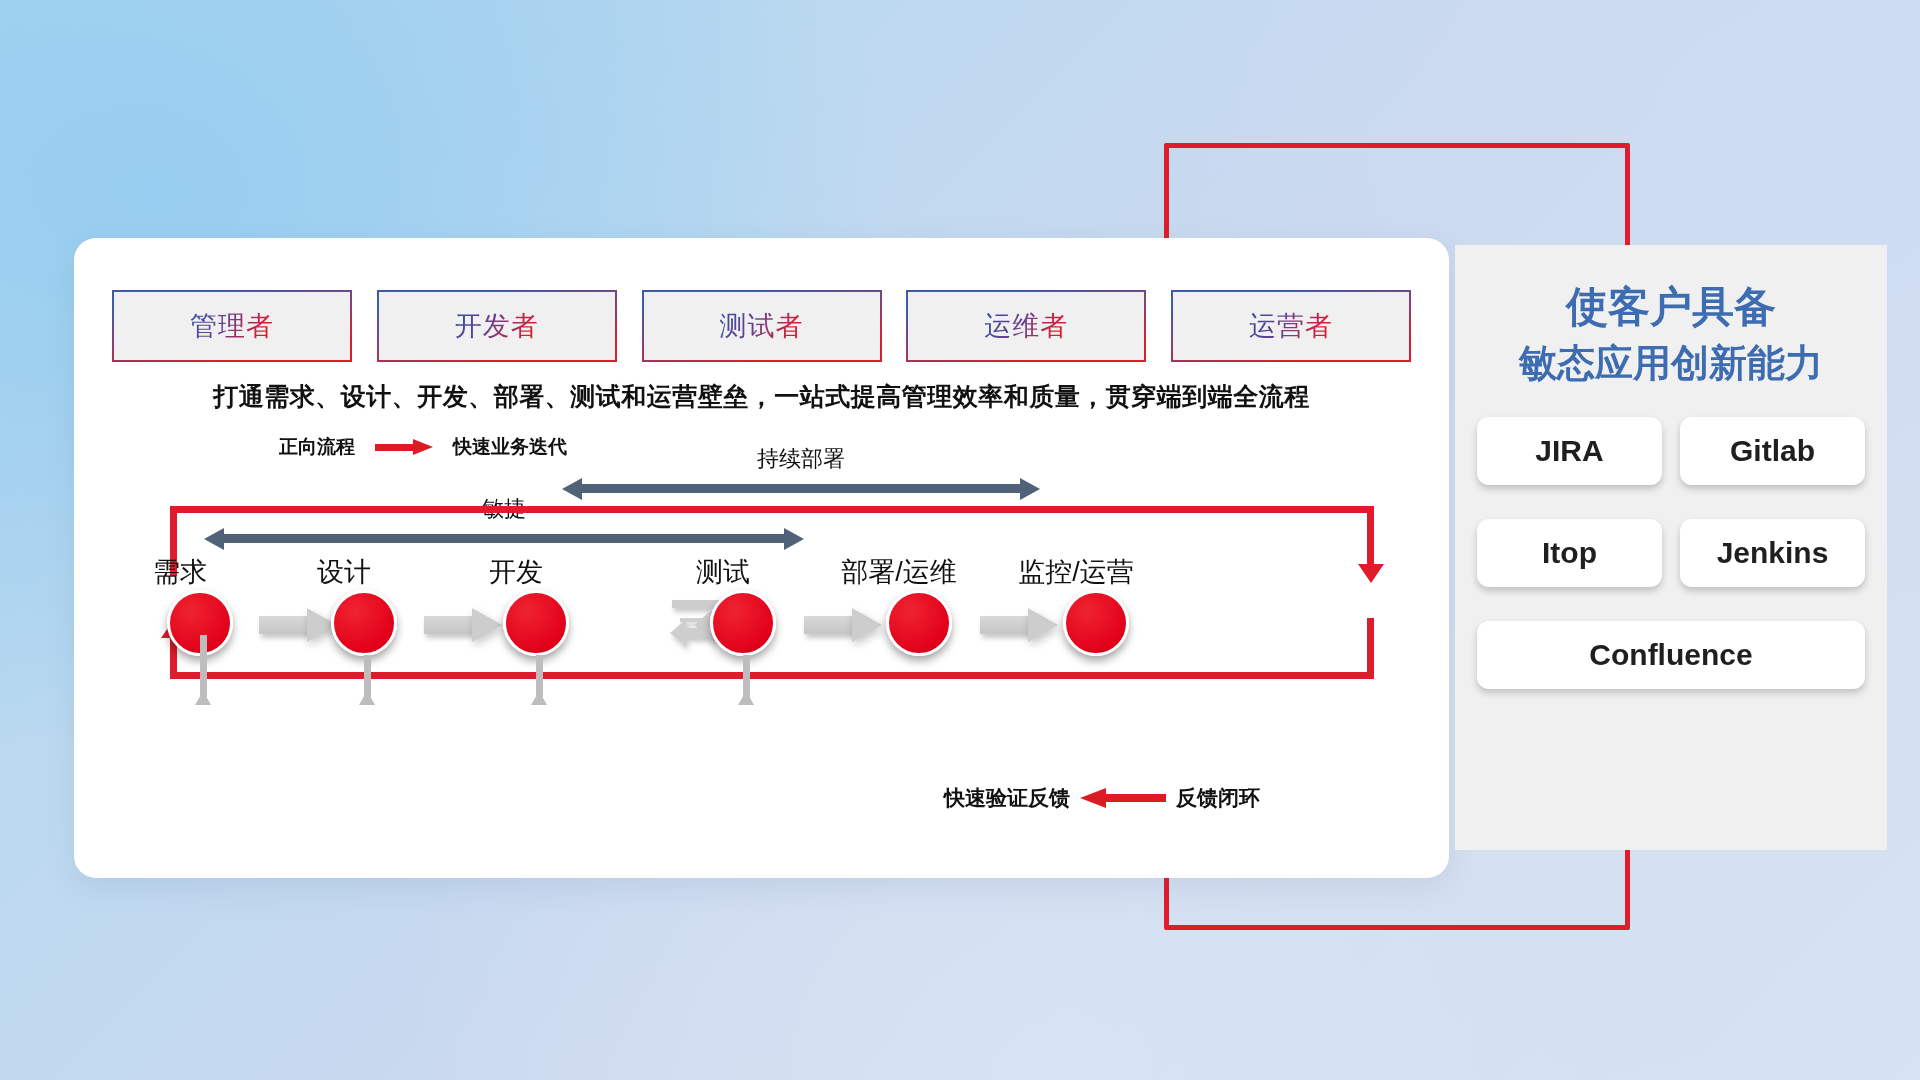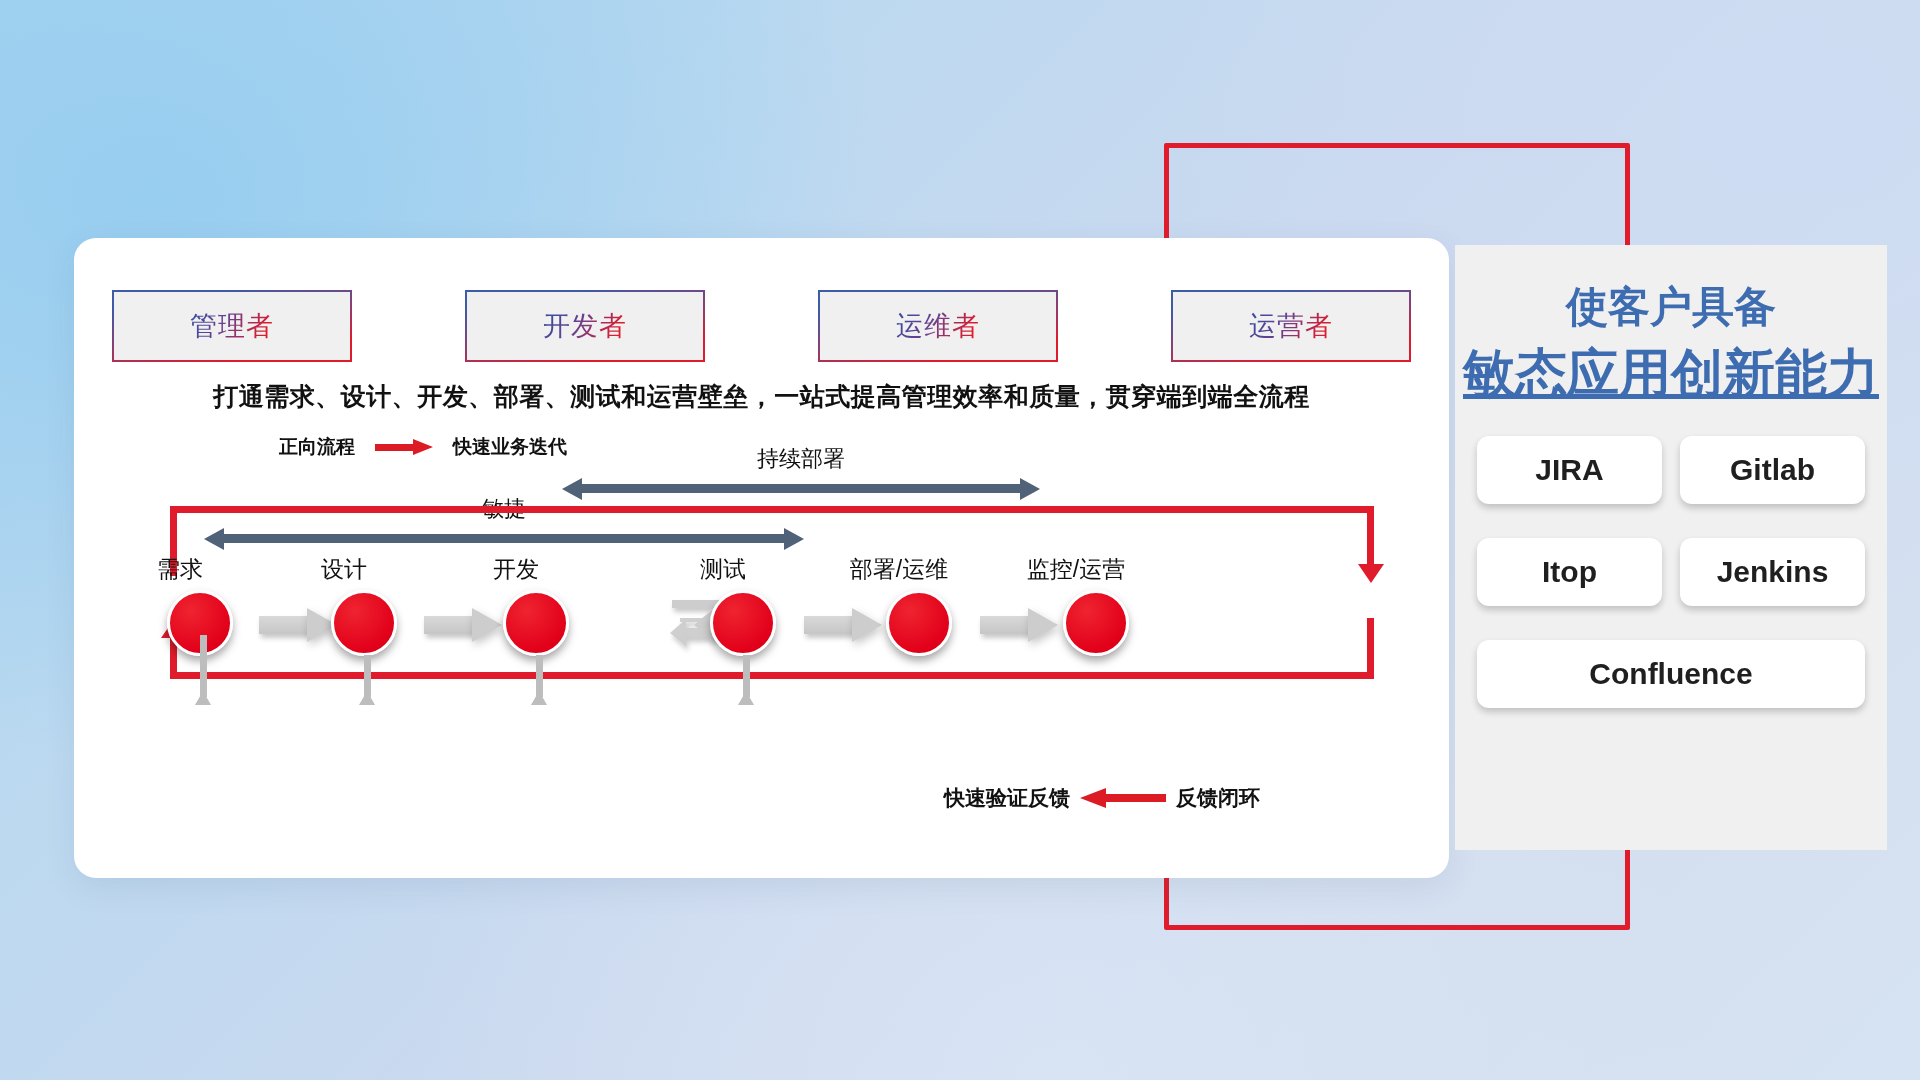--- a/index.html
+++ b/index.html
@@ -192,21 +192,21 @@
     border-radius: 50%;
     background: radial-gradient(circle at 35% 30%, #ef2430 0%, #e2001a 70%, #cc0016 100%);
     border: 3px solid #ffffff;
     box-shadow: 0 5px 9px rgba(0,0,0,0.35);
   }
   .node-label {
     position: absolute;
     top: 0px;
     width: 170px;
     text-align: center;
-    font-size: 23px;
+    font-size: 27px;
     color: #111;
     white-space: nowrap;
   }
   .gray-arrow {
     position: absolute;
     top: 54px;
     width: 78px;
     height: 34px;
   }
   .gray-arrow .gbody {
@@ -276,21 +276,21 @@
     background: #f0f0f0;
   }
   #panel-heading {
     padding-top: 32px;
     text-align: center;
     color: #3d6cb1;
     font-weight: bold;
     line-height: 1.42;
   }
   #panel-heading .l1 { font-size: 42px; display:block; }
-  #panel-heading .l2 { font-size: 52px; display:block;text-decoration:underline; }
+  #panel-heading .l2 { font-size: 38px; display:block; }
 
   #tool-chips {
     margin: 26px 22px 0 22px;
     display: flex;
     flex-wrap: wrap;
     gap: 34px 18px;
   }
   .chip {
     background: #ffffff;
     border-radius: 12px;
@@ -314,20 +314,23 @@
   <div id="red-frame"></div>
 
   <div id="main-card">
 
     <div id="roles-row">
       <div class="role-box">
         <span class="role-label">管理者</span>
       </div>
       <div class="role-box">
         <span class="role-label">开发者</span>
+      </div>
+      <div class="role-box">
+        <span class="role-label">测试者</span>
       </div>
       <div class="role-box">
         <span class="role-label">运维者</span>
       </div>
       <div class="role-box">
         <span class="role-label">运营者</span>
       </div>
     </div>
 
     <div id="tagline">打通需求、设计、开发、部署、测试和运营壁垒，一站式提高管理效率和质量，贯穿端到端全流程</div>

